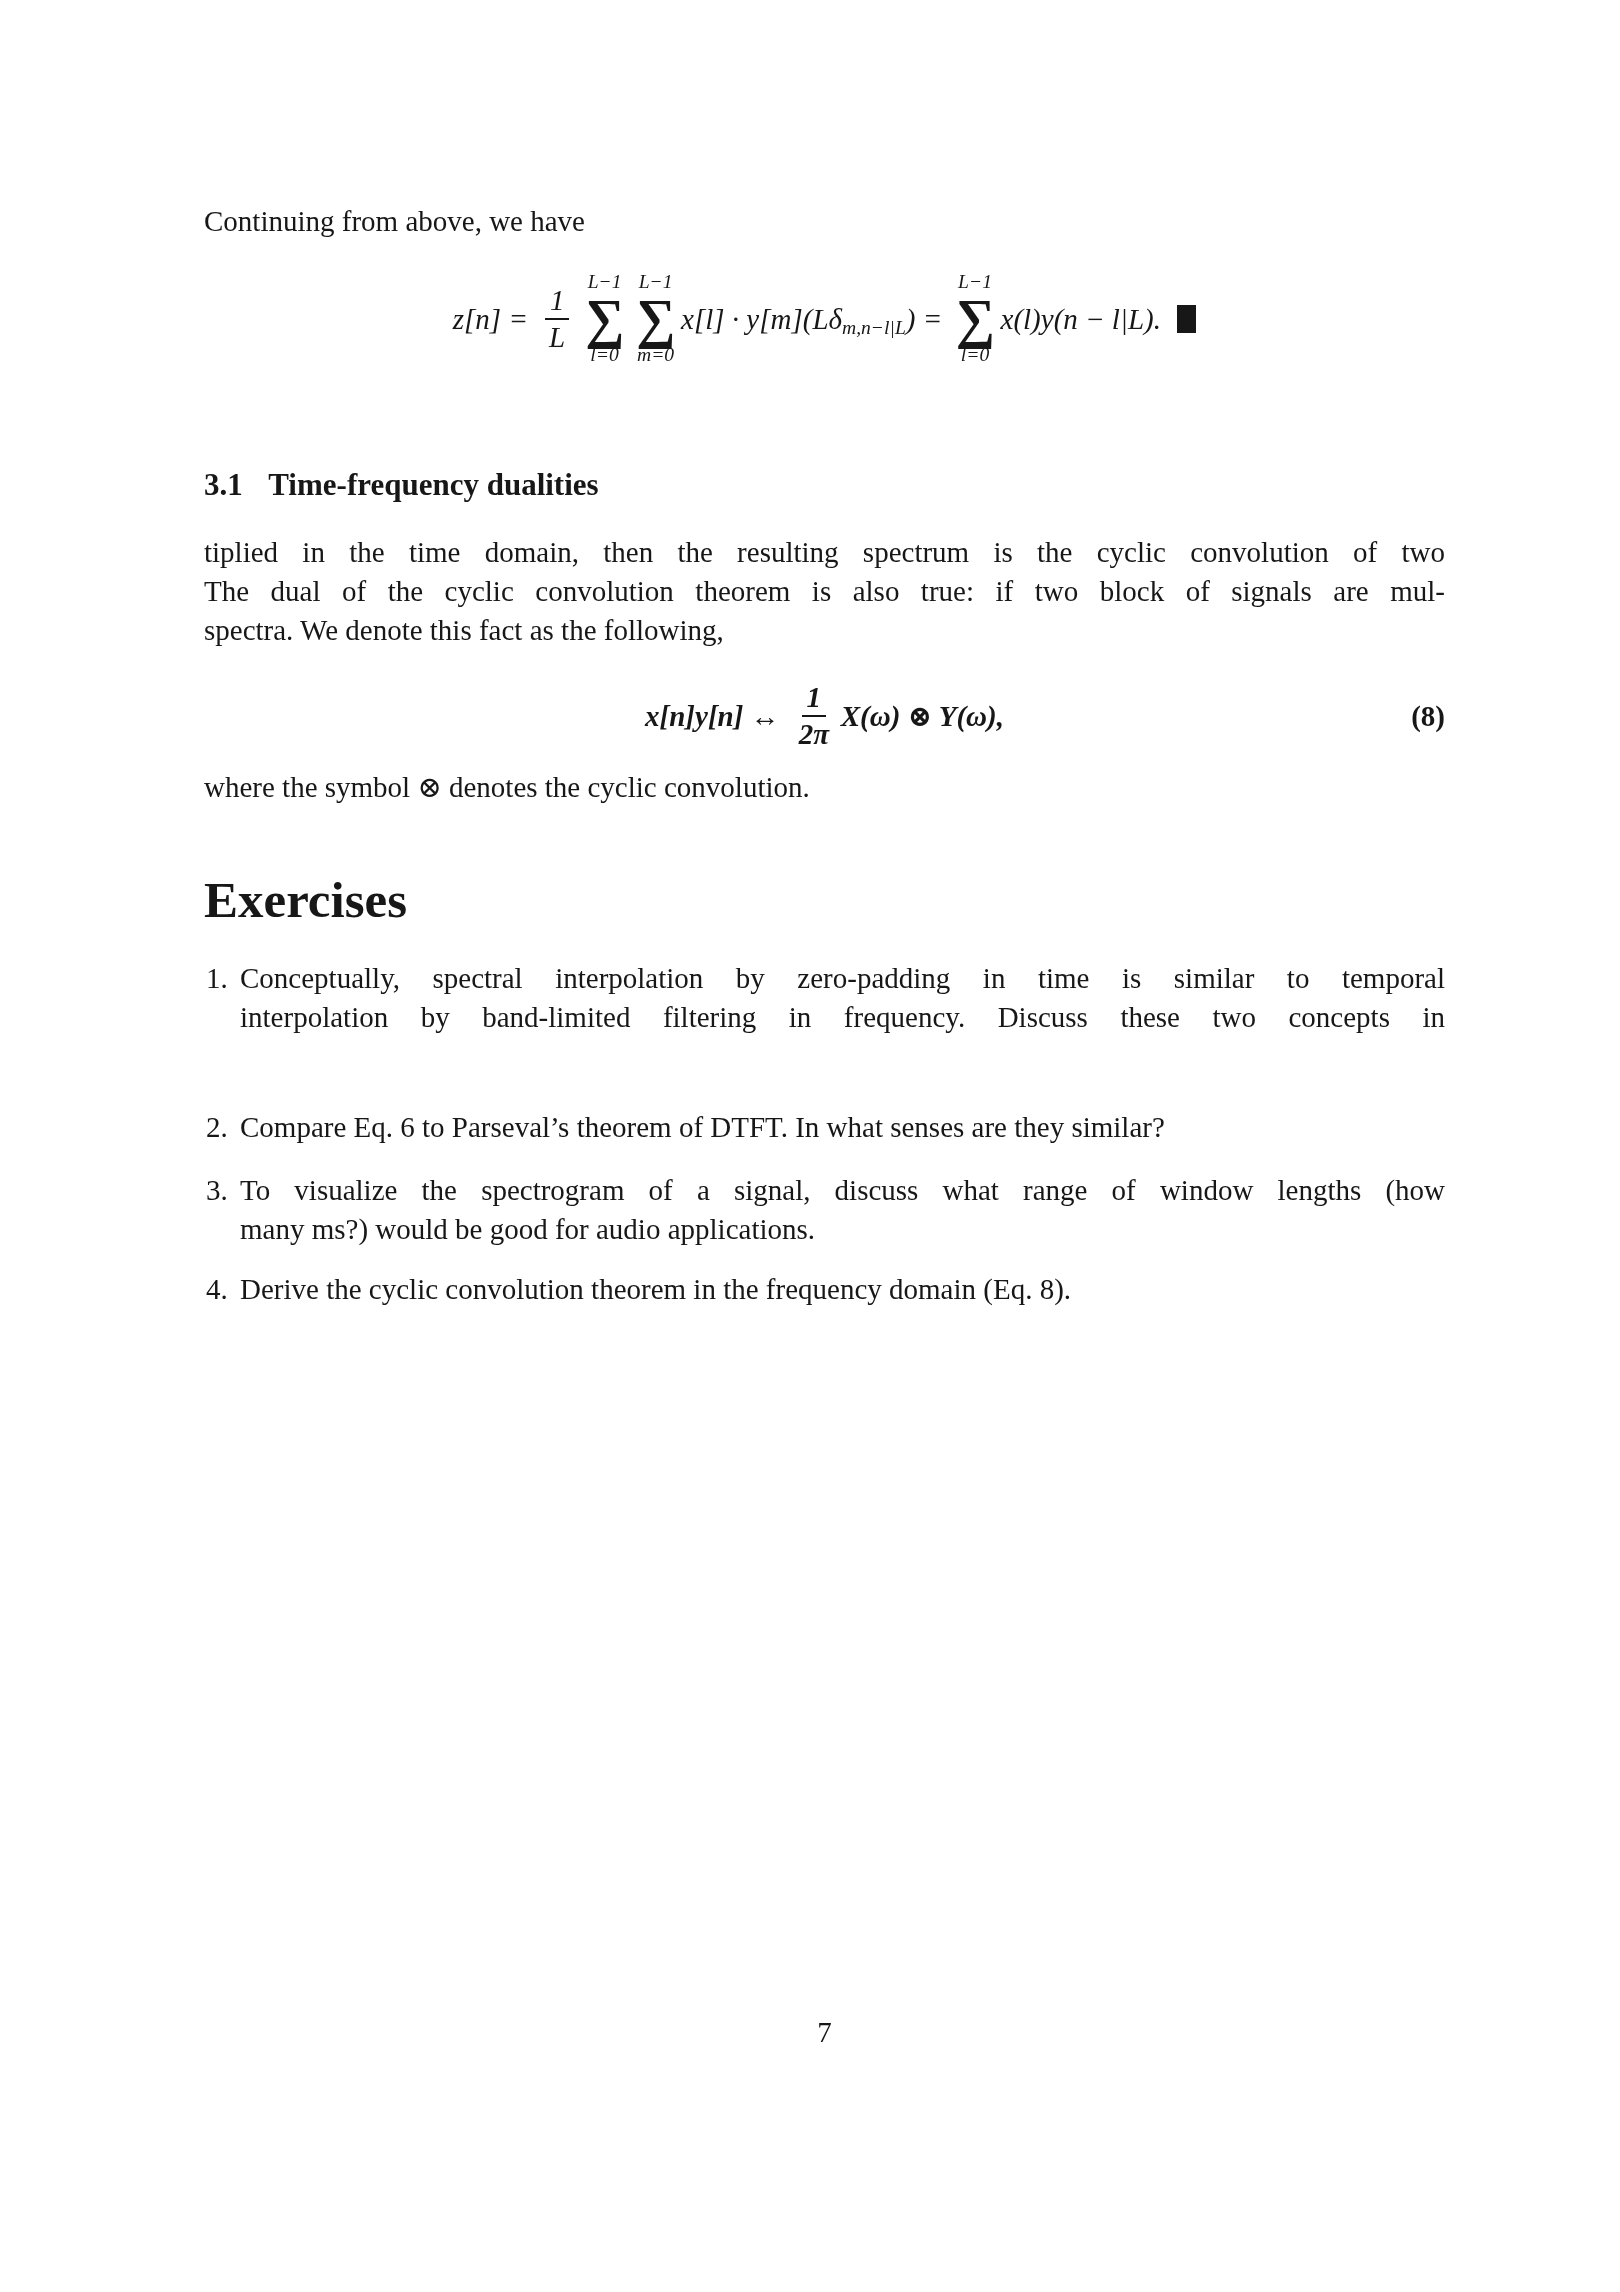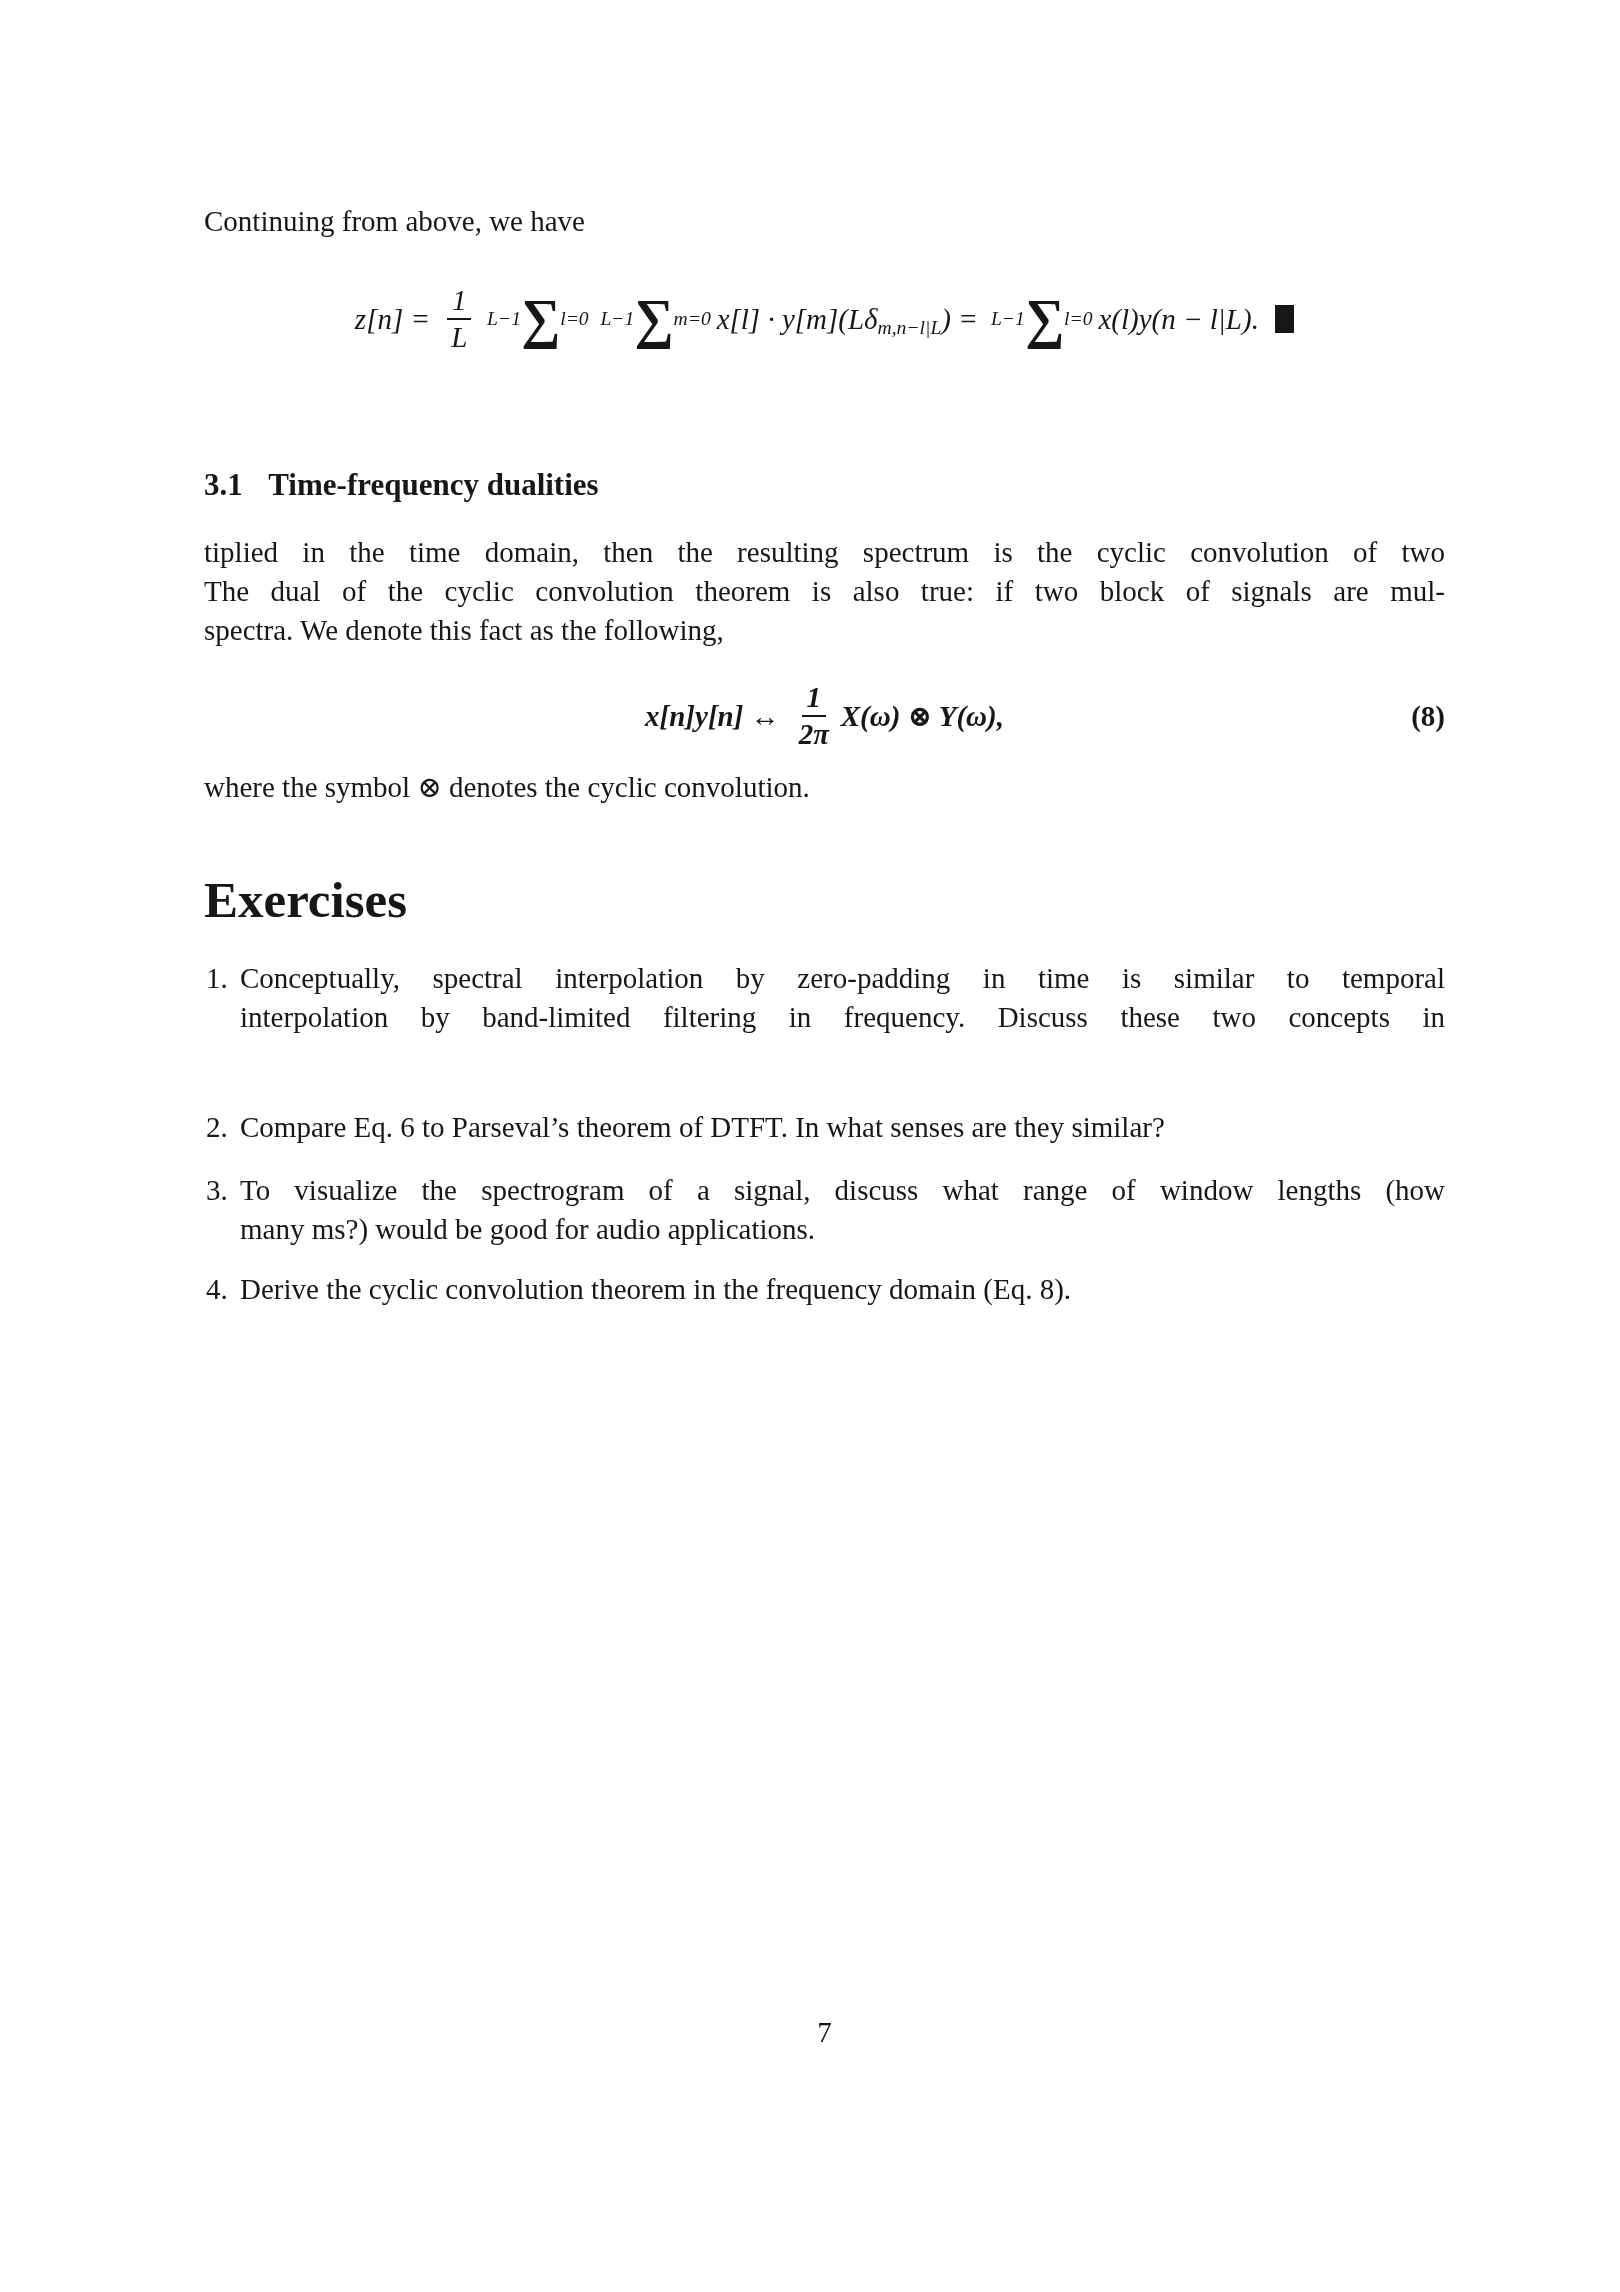--- a/index.html
+++ b/index.html
@@ -20,21 +20,21 @@
   .h-subsection{ font-size:31px; font-weight:bold; line-height:1.05; display:flex; }
   .h-subsection .secnum { margin-right:25.5px; }
 
   
   .eqwrap { display:flex; justify-content:center; align-items:center; }
   .eq { display:flex; align-items:center; font-size:29px; font-style:italic; }
   .eq .plain { white-space:pre; }
   .frac { display:inline-flex; flex-direction:column; align-items:center; line-height:1.2; margin:0 9.8px; }
   .frac .num { border-bottom:2px solid #171717; padding:0 4.9px; }
   .frac .den { padding:0 2px; }
-  .bigsum { display:inline-flex; flex-direction:row; align-items:center; margin:0 5.9px; line-height:1; }
+  .bigsum { display:inline-flex; flex-direction:column; align-items:center; margin:0 5.9px; line-height:1; }
   .bigsum .lim { font-size:19.6px; line-height:1.15; font-style:italic; }
   .bigsum .op { font-size:55px; line-height:0.92; font-style:normal; font-weight:600; }
   .ssub { font-size:19.6px; position:relative; top:8.8px; letter-spacing:0; }
   .qed { display:inline-block; width:19.6px; height:27.4px; background:#171717; margin-left:15.7px; }
   .eqnum { position:absolute; right:0; top:50%; transform:translateY(-50%); font-size:29px; font-style:normal; }
 
   
   .item { display:flex; font-size:29px; line-height:39px; }
   .item .label { flex:none; width:36px; padding-left:2px; box-sizing:border-box; }
   .item .text { flex:1; }

